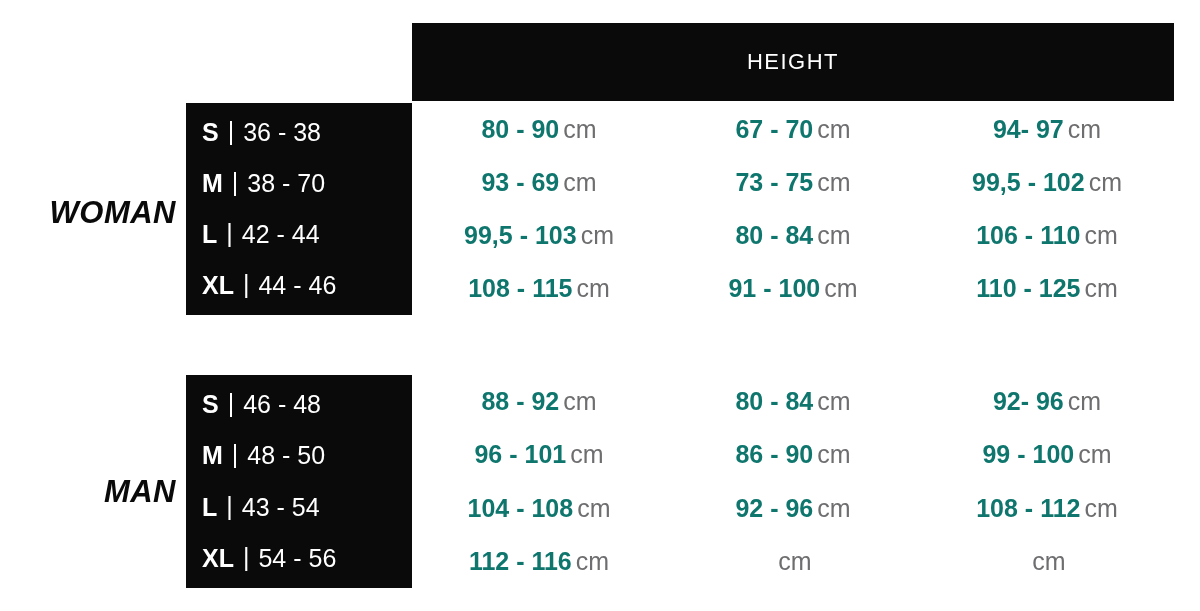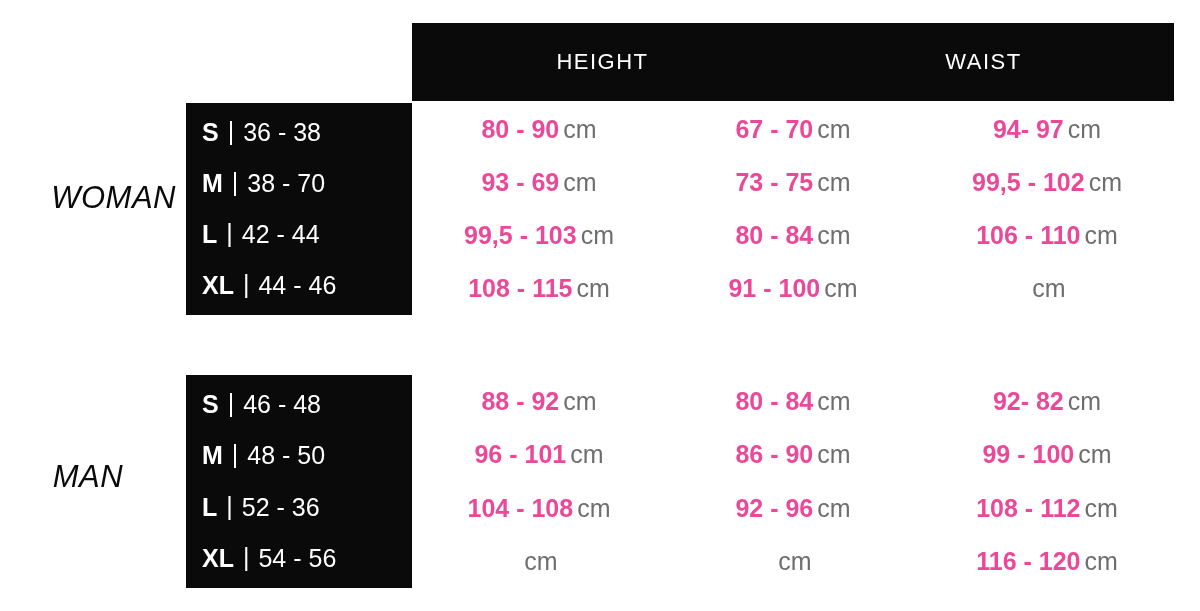--- a/index.html
+++ b/index.html
@@ -15,26 +15,27 @@
     position:absolute;left:412px;top:23px;width:762px;height:78px;
     background:#0a0a0a;display:flex;align-items:center;
   }
   .hcell{
     flex:1 1 0;text-align:center;color:#ffffff;
     font-size:22px;font-weight:400;letter-spacing:1.5px;
   }
   
   .group-label{
     position:absolute;left:0;width:176px;text-align:right;
-    font-weight:normal;font-style:italic;font-size:31px;
+    font-weight:bold;font-style:italic;font-size:31px;
     letter-spacing:0.5px;color:#0a0a0a;line-height:34px;
     white-space:nowrap;
+    margin-top:15px;
   }
   .group-label.woman{top:181px;}
-  .group-label.man{top:460px;text-align:center;}
+  .group-label.man{top:460px;}
   
   .size-box{
     position:absolute;left:186px;width:226px;
     background:#0a0a0a;display:flex;flex-direction:column;
     justify-content:space-around;box-sizing:border-box;
     padding:4px 0 4px 16px;
   }
   .size-box.woman{top:103px;height:212px;}
   .size-box.man{top:375px;height:213px;}
   .size-row{
@@ -48,31 +49,30 @@
     position:absolute;left:412px;width:762px;
     display:grid;grid-template-columns:repeat(3,1fr);
     grid-auto-rows:1fr;
   }
   .values-grid.woman{top:103px;height:212px;}
   .values-grid.man{top:375px;height:213px;}
   .vcell{
     display:flex;align-items:center;justify-content:center;
     white-space:nowrap;
   }
-  .vcell .num{font-size:25px;font-weight:bold;color:#ec4899;}
+  .vcell .num{font-size:25px;font-weight:bold;color:#0f766e;}
   .vcell .unit{font-size:25px;font-weight:400;color:#6e6e70;margin-left:4px;}
 </style>
 </head>
 <body>
 
 <div class="canvas">
 
   <div class="header-bar">
     <div class="hcell">HEIGHT</div>
-    <div class="hcell">WAIST</div>
   </div>
 
   <div class="group-label woman">WOMAN</div>
 
   <div class="size-box woman">
     <div class="size-row">
       <span class="sz">S</span>
         <span class="sep">|</span>
         <span class="rng">36 - 38</span>
     </div>
@@ -135,60 +135,61 @@
 
     <div class="vcell">
         <span class="num">108 - 115</span>
         <span class="unit">cm</span>
       </div>
     <div class="vcell">
         <span class="num">91 - 100</span>
         <span class="unit">cm</span>
       </div>
     <div class="vcell">
+        <span class="num">110 - 125</span>
         <span class="unit">cm</span>
       </div>
   </div>
 
   <div class="group-label man">MAN</div>
 
   <div class="size-box man">
     <div class="size-row">
       <span class="sz">S</span>
         <span class="sep">|</span>
         <span class="rng">46 - 48</span>
     </div>
     <div class="size-row">
       <span class="sz">M</span>
         <span class="sep">|</span>
         <span class="rng">48 - 50</span>
     </div>
     <div class="size-row">
       <span class="sz">L</span>
         <span class="sep">|</span>
-        <span class="rng">52 - 36</span>
+        <span class="rng">43 - 54</span>
     </div>
     <div class="size-row">
       <span class="sz">XL</span>
         <span class="sep">|</span>
         <span class="rng">54 - 56</span>
     </div>
   </div>
 
   <div class="values-grid man">
     <div class="vcell">
         <span class="num">88 - 92</span>
         <span class="unit">cm</span>
       </div>
     <div class="vcell">
         <span class="num">80 - 84</span>
         <span class="unit">cm</span>
       </div>
     <div class="vcell">
-        <span class="num">92- 82</span>
+        <span class="num">92- 96</span>
         <span class="unit">cm</span>
       </div>
 
     <div class="vcell">
         <span class="num">96 - 101</span>
         <span class="unit">cm</span>
       </div>
     <div class="vcell">
         <span class="num">86 - 90</span>
         <span class="unit">cm</span>
@@ -205,24 +206,24 @@
     <div class="vcell">
         <span class="num">92 - 96</span>
         <span class="unit">cm</span>
       </div>
     <div class="vcell">
         <span class="num">108 - 112</span>
         <span class="unit">cm</span>
       </div>
 
     <div class="vcell">
-        <span class="unit">cm</span>
-      </div>
-    <div class="vcell">
-        <span class="unit">cm</span>
-      </div>
-    <div class="vcell">
-        <span class="num">116 - 120</span>
+        <span class="num">112 - 116</span>
+        <span class="unit">cm</span>
+      </div>
+    <div class="vcell">
+        <span class="unit">cm</span>
+      </div>
+    <div class="vcell">
         <span class="unit">cm</span>
       </div>
   </div>
 
 </div>
 
 </body></html>

